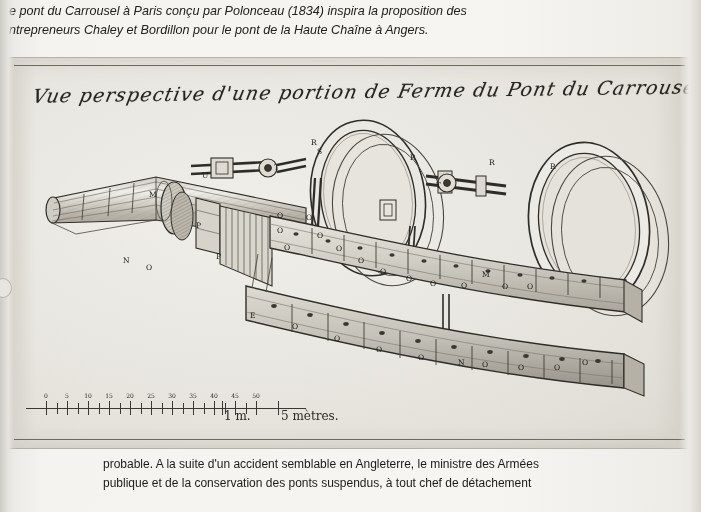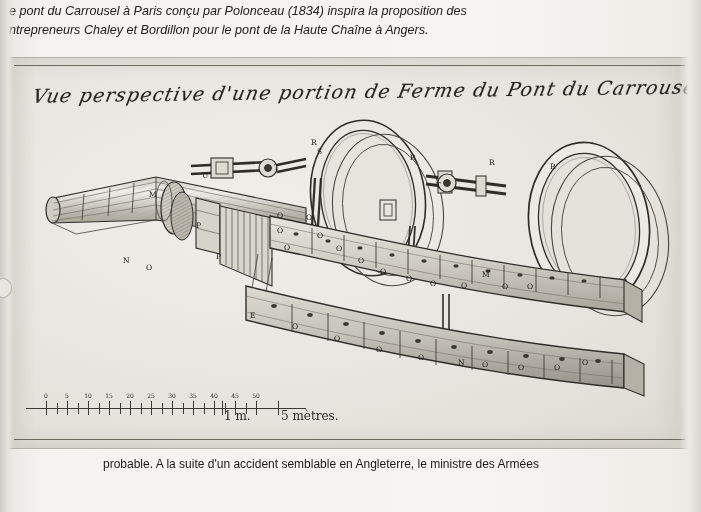--- a/index.html
+++ b/index.html
@@ -468,18 +468,19 @@
           <div class="rlabel" style="left: 198px;">1 m.</div>
           <div class="tick major" style="left: 196px;"></div>
           <div class="rlabel" style="left: 255px;">5 mètres.</div>
           <div class="tick major" style="left: 252px;"></div>
         </div>
     </div>
   </div>
 
   <div id="body-text">
     <span class="l">probable. A la suite d'un accident semblable en Angleterre, le ministre des Armées</span>
+    <span class="l last">publique et de la conservation des ponts suspendus, à tout chef de détachement</span>
   </div>
 
   <div id="left-gutter"></div>
   <div id="right-gutter"></div>
   <div id="binder-nub"></div>
 </div>
 
 </body></html>

